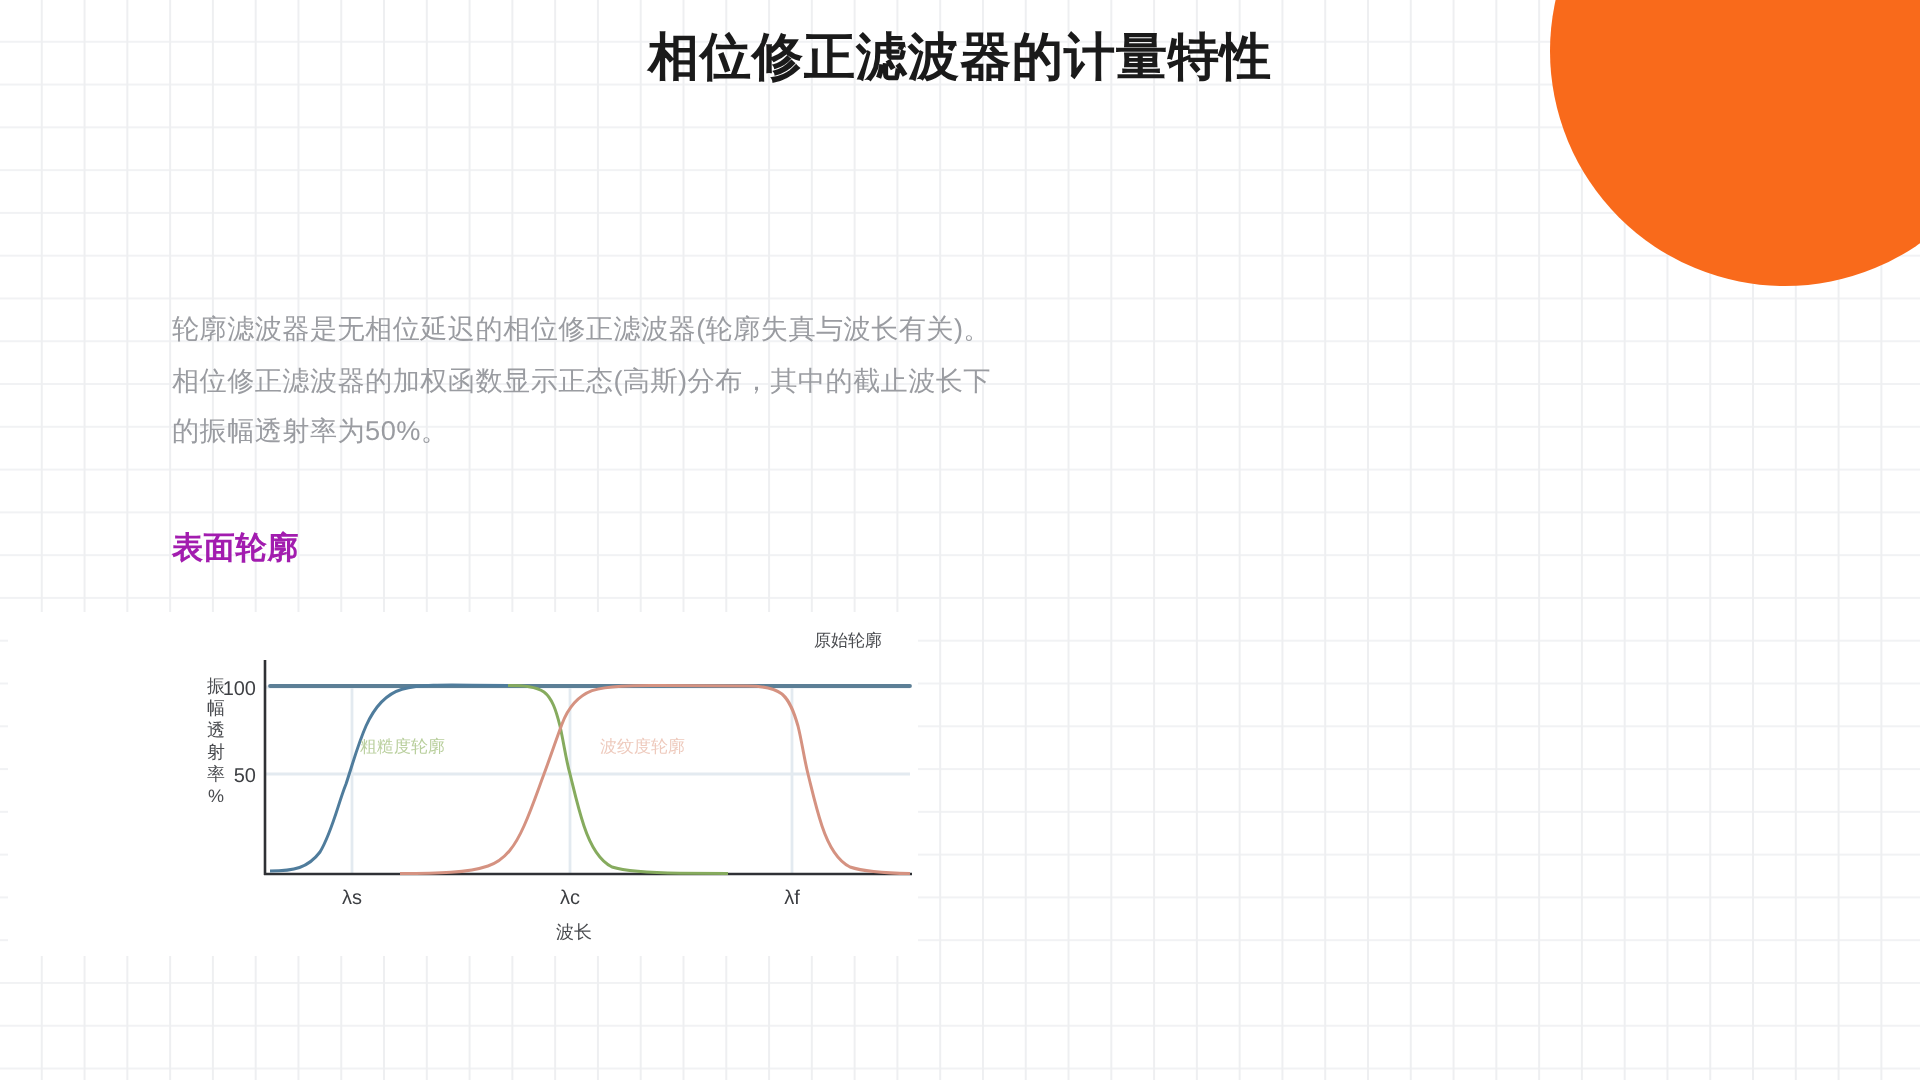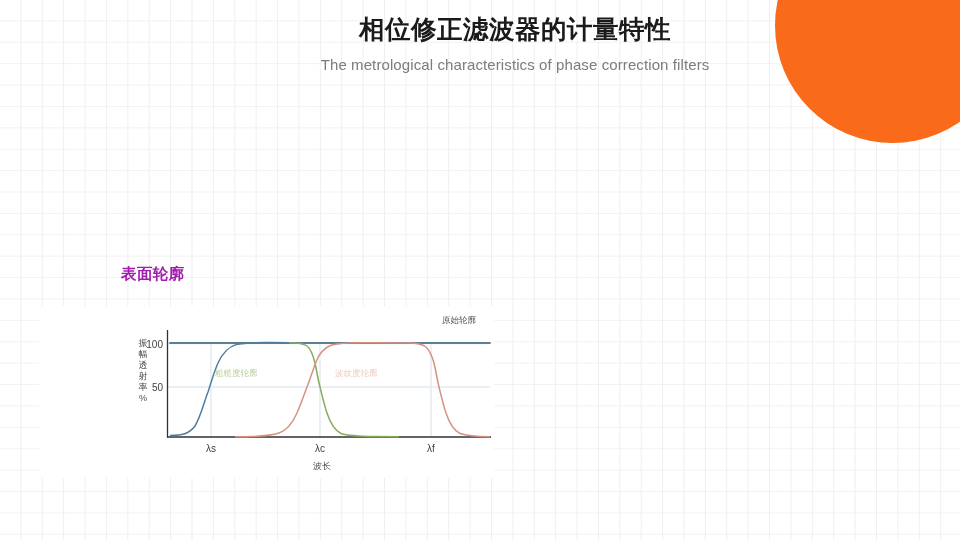--- a/index.html
+++ b/index.html
@@ -40,21 +40,20 @@
     height: 235px;
     border-radius: 50%;
     background: #f96a1b;
     z-index: 1;
   }
 
   #slide {
     position: absolute;
     inset: 0;
     z-index: 2;
-    margin-left: 35px;
   }
 
   
   #header {
     position: absolute;
     top: 12px;
     left: 0;
     width: 960px;
     text-align: center;
   }
@@ -134,23 +133,23 @@
 </head>
 <body>
 
 <div id="grid-bg"></div>
 <div id="corner-circle"></div>
 
 <div id="slide">
 
   <div id="header">
     <div id="title-cn">相位修正滤波器的计量特性</div>
-    <div id="title-en">The metrological characteristics of phase correction filters</div>
   </div>
 
+  <p id="body-text">轮廓滤波器是无相位延迟的相位修正滤波器(轮廓失真与波长有关)。相位修正滤波器的加权函数显示正态(高斯)分布，其中的截止波长下的振幅透射率为50%。</p>
 
   <div id="section-heading">表面轮廓</div>
 
   <div id="chart-panel">
     <svg id="chart-svg" viewBox="0 0 455 172" xmlns="http://www.w3.org/2000/svg">
 
       <rect x="0" y="0" width="455" height="172" fill="#ffffff"></rect>
 
       <g>
         <line x1="128" y1="37.5" x2="451" y2="37.5" stroke="#e3eaf0" stroke-width="1.6"></line>

